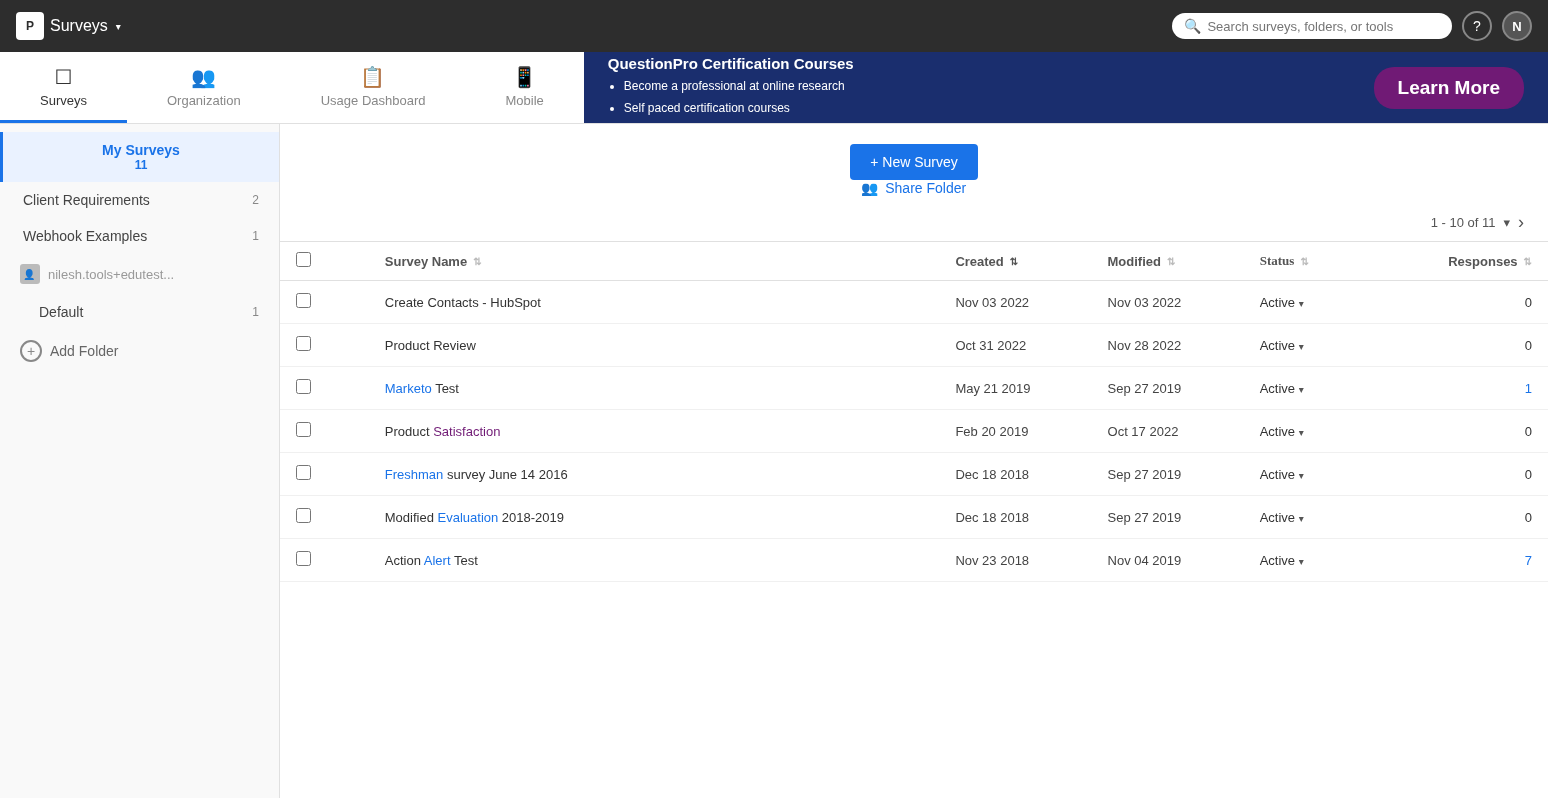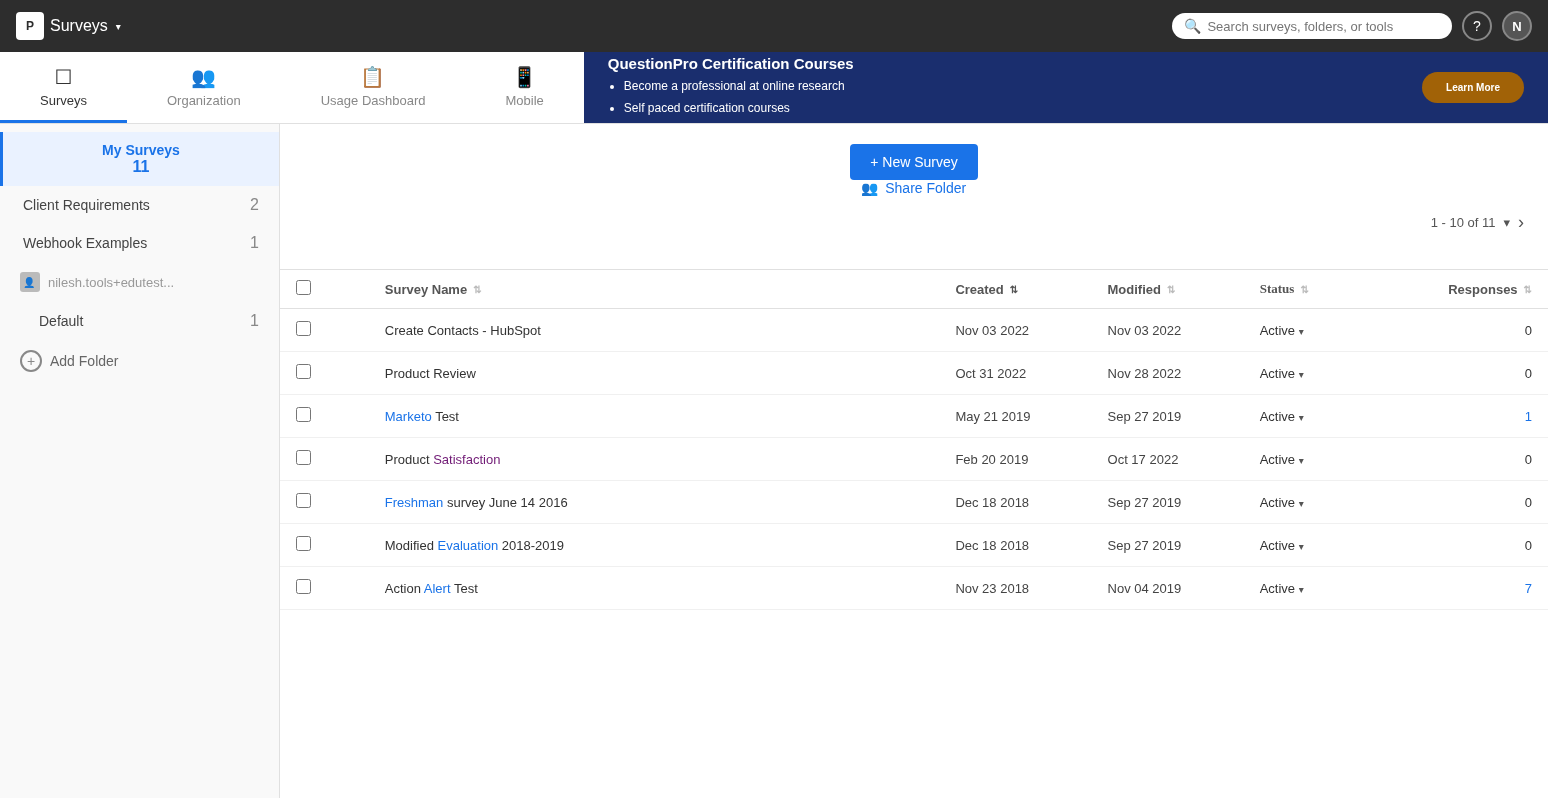--- a/index.html
+++ b/index.html
@@ -100,26 +100,26 @@
       display: flex;
       align-items: center;
       padding: 0 24px;
       gap: 24px;
       flex: 1;
     }
     .promo-text { font-size: 13px; }
     .promo-text .promo-title { font-size: 15px; font-weight: 600; margin-bottom: 4px; }
     .promo-text ul { padding-left: 16px; font-size: 12px; line-height: 1.8; }
     .learn-more-btn {
-      background: #a16207;
+      background: #701a75;
       color: #fff;
       border: none;
       border-radius: 20px;
       padding: 10px 24px;
-      font-size: 10px;
+      font-size: 19px;
       font-weight: 600;
       cursor: pointer;
       white-space: nowrap;
       margin-left: auto;
     }
 
     
     .main-layout {
       display: flex;
       min-height: calc(100vh - 52px - 72px);
@@ -143,21 +143,21 @@
       color: #444;
       border-left: 3px solid transparent;
     }
     .sidebar-item.active {
       border-left: 3px solid #1a73e8;
       background: #eaf2ff;
       color: #1a73e8;
       font-weight: 600;
       flex-direction: column;
     }
-    .sidebar-count { font-size: 16px; color: #888; }
+    .sidebar-count { font-size: 12px; color: #888; }
     .sidebar-item.active .sidebar-count { color: #1a73e8; }
     .sidebar-user {
       display: flex;
       align-items: center;
       gap: 8px;
       padding: 10px 20px;
       color: #999;
       font-size: 13px;
     }
     .sidebar-user-icon {
@@ -229,21 +229,20 @@
       display: flex; align-items: center; gap: 3px; cursor: pointer; color: #555; font-size: 13px;
     }
     .pagination-next {
       background: none; border: none; cursor: pointer; color: #555; font-size: 18px;
     }
 
     
     .survey-table {
       width: 100%;
       border-collapse: collapse;
-      margin-top: 28px;
     }
     .survey-table th {
       text-align: left;
       padding: 10px 16px;
       font-size: 13px;
       font-weight: 600;
       color: #555;
       border-bottom: 1px solid #e0e0e0;
       border-top: 1px solid #e0e0e0;
       background: #fff;

